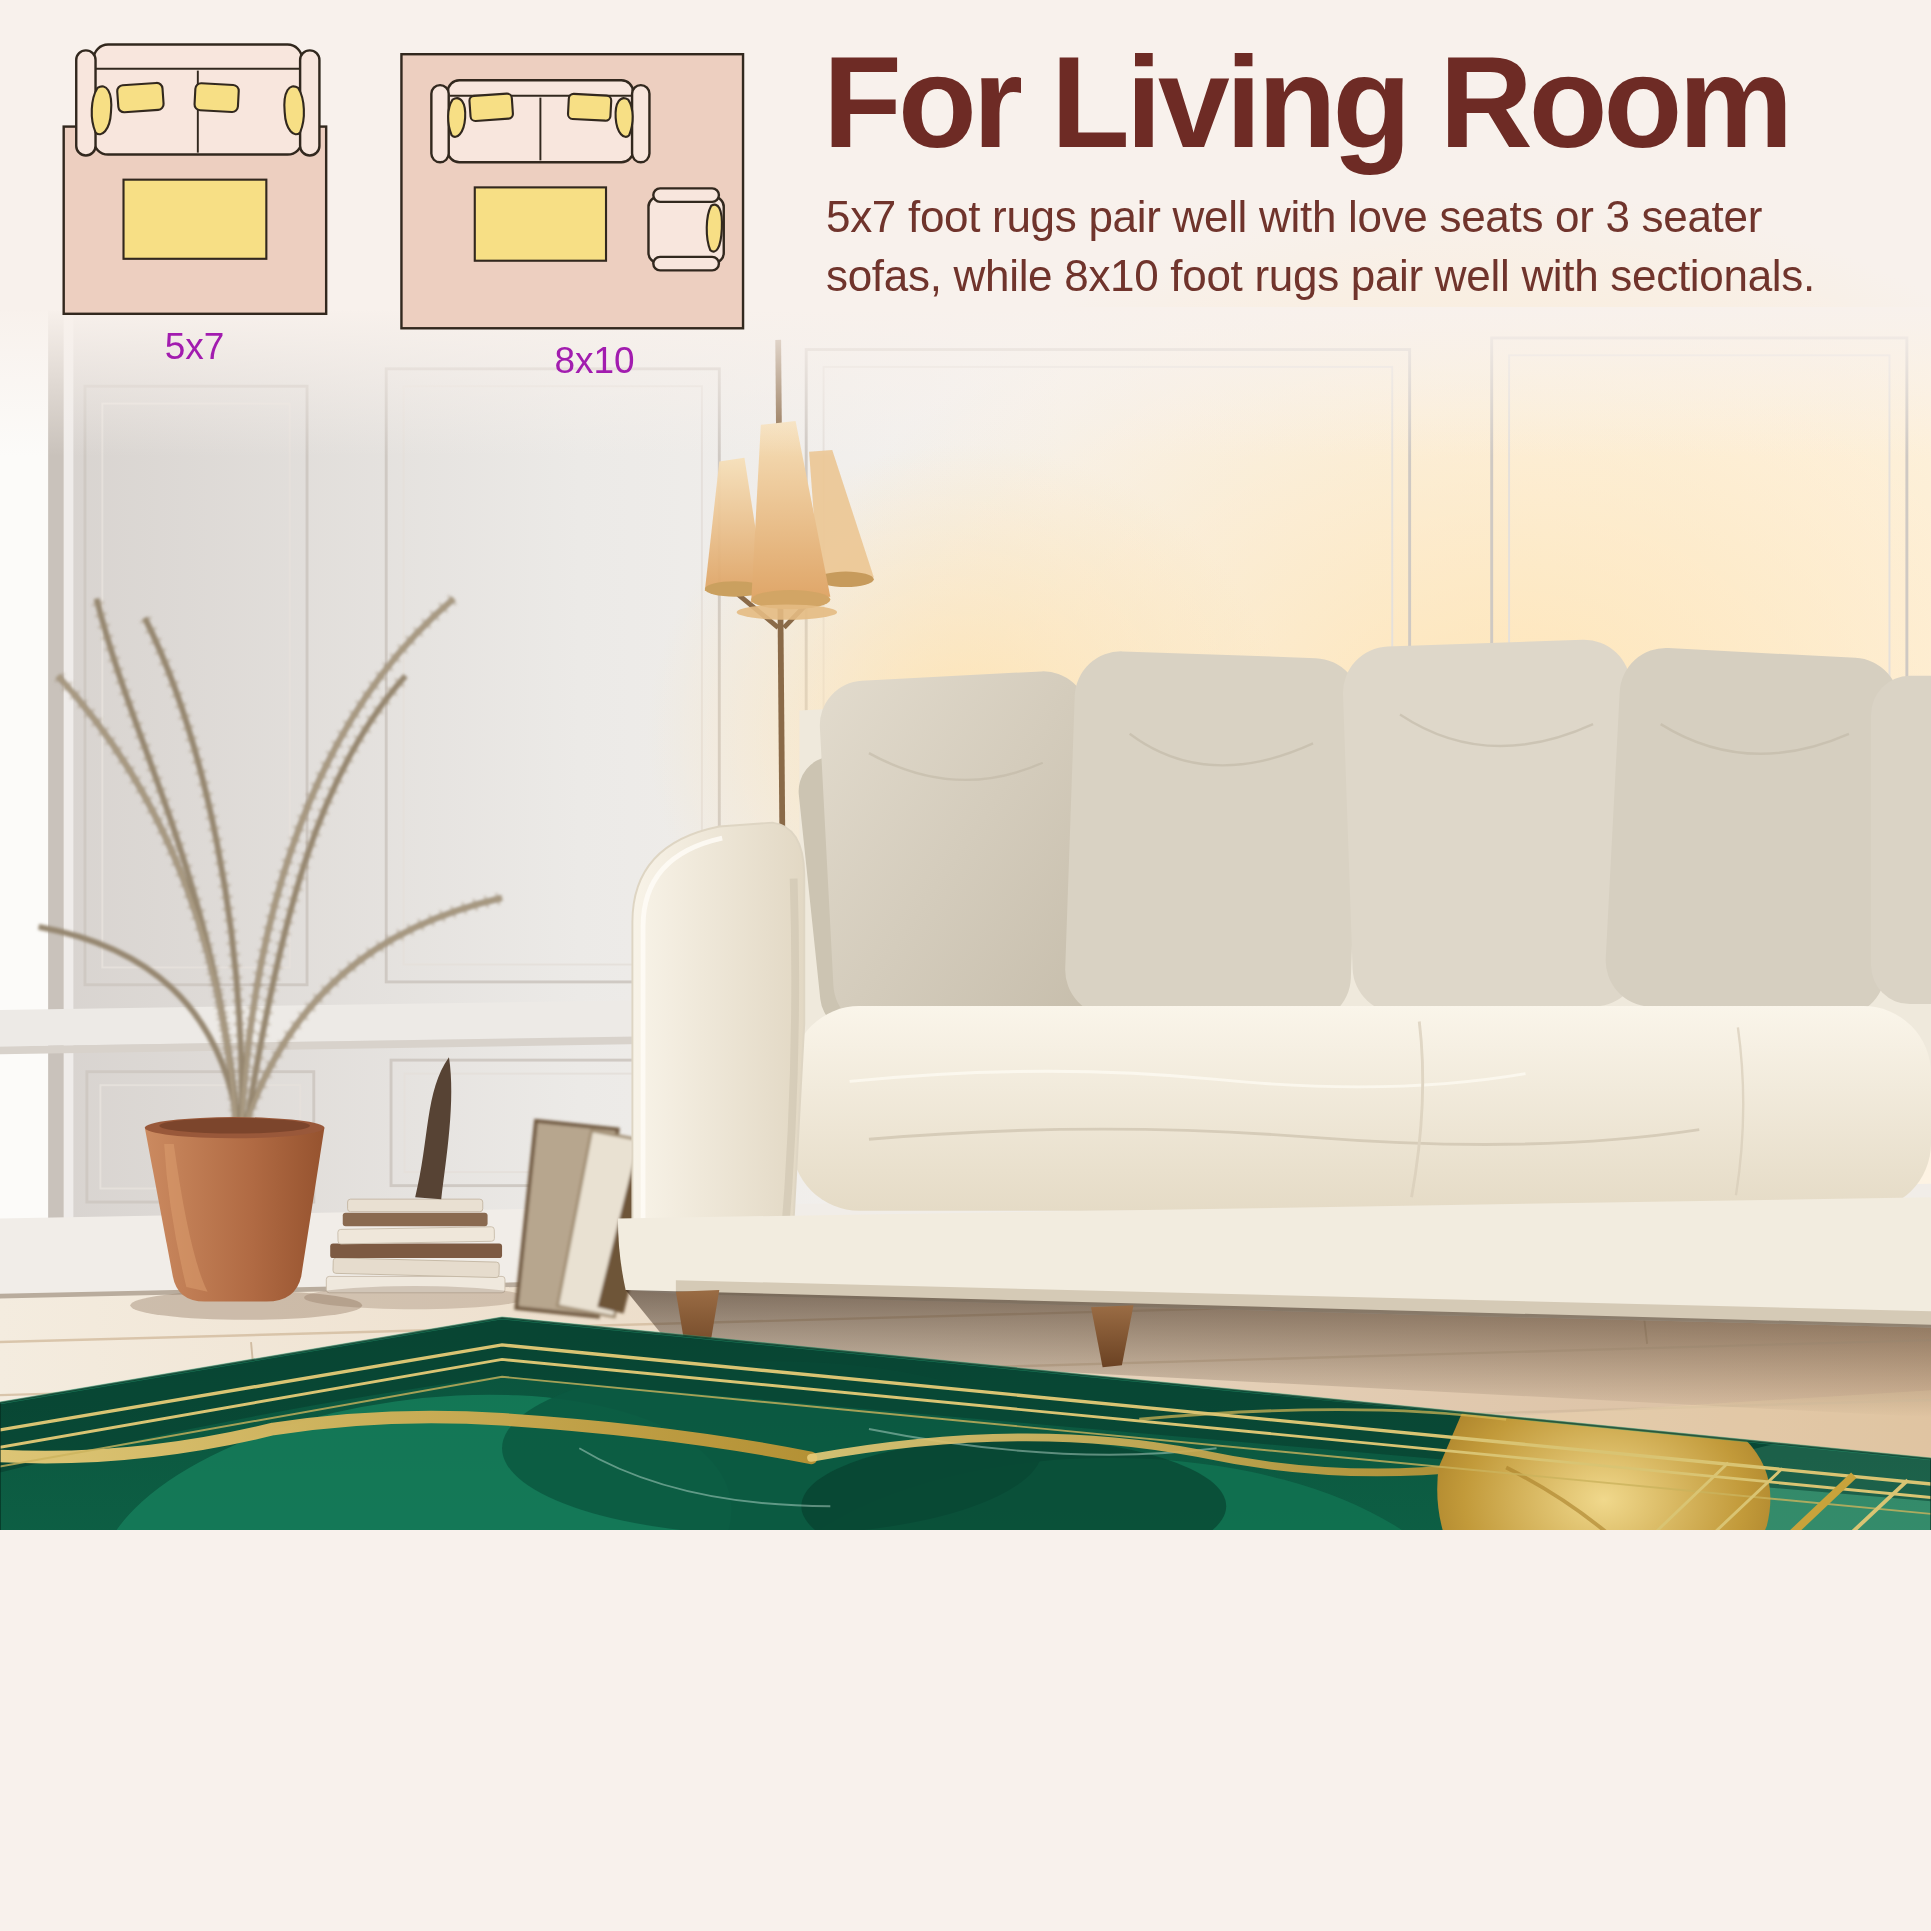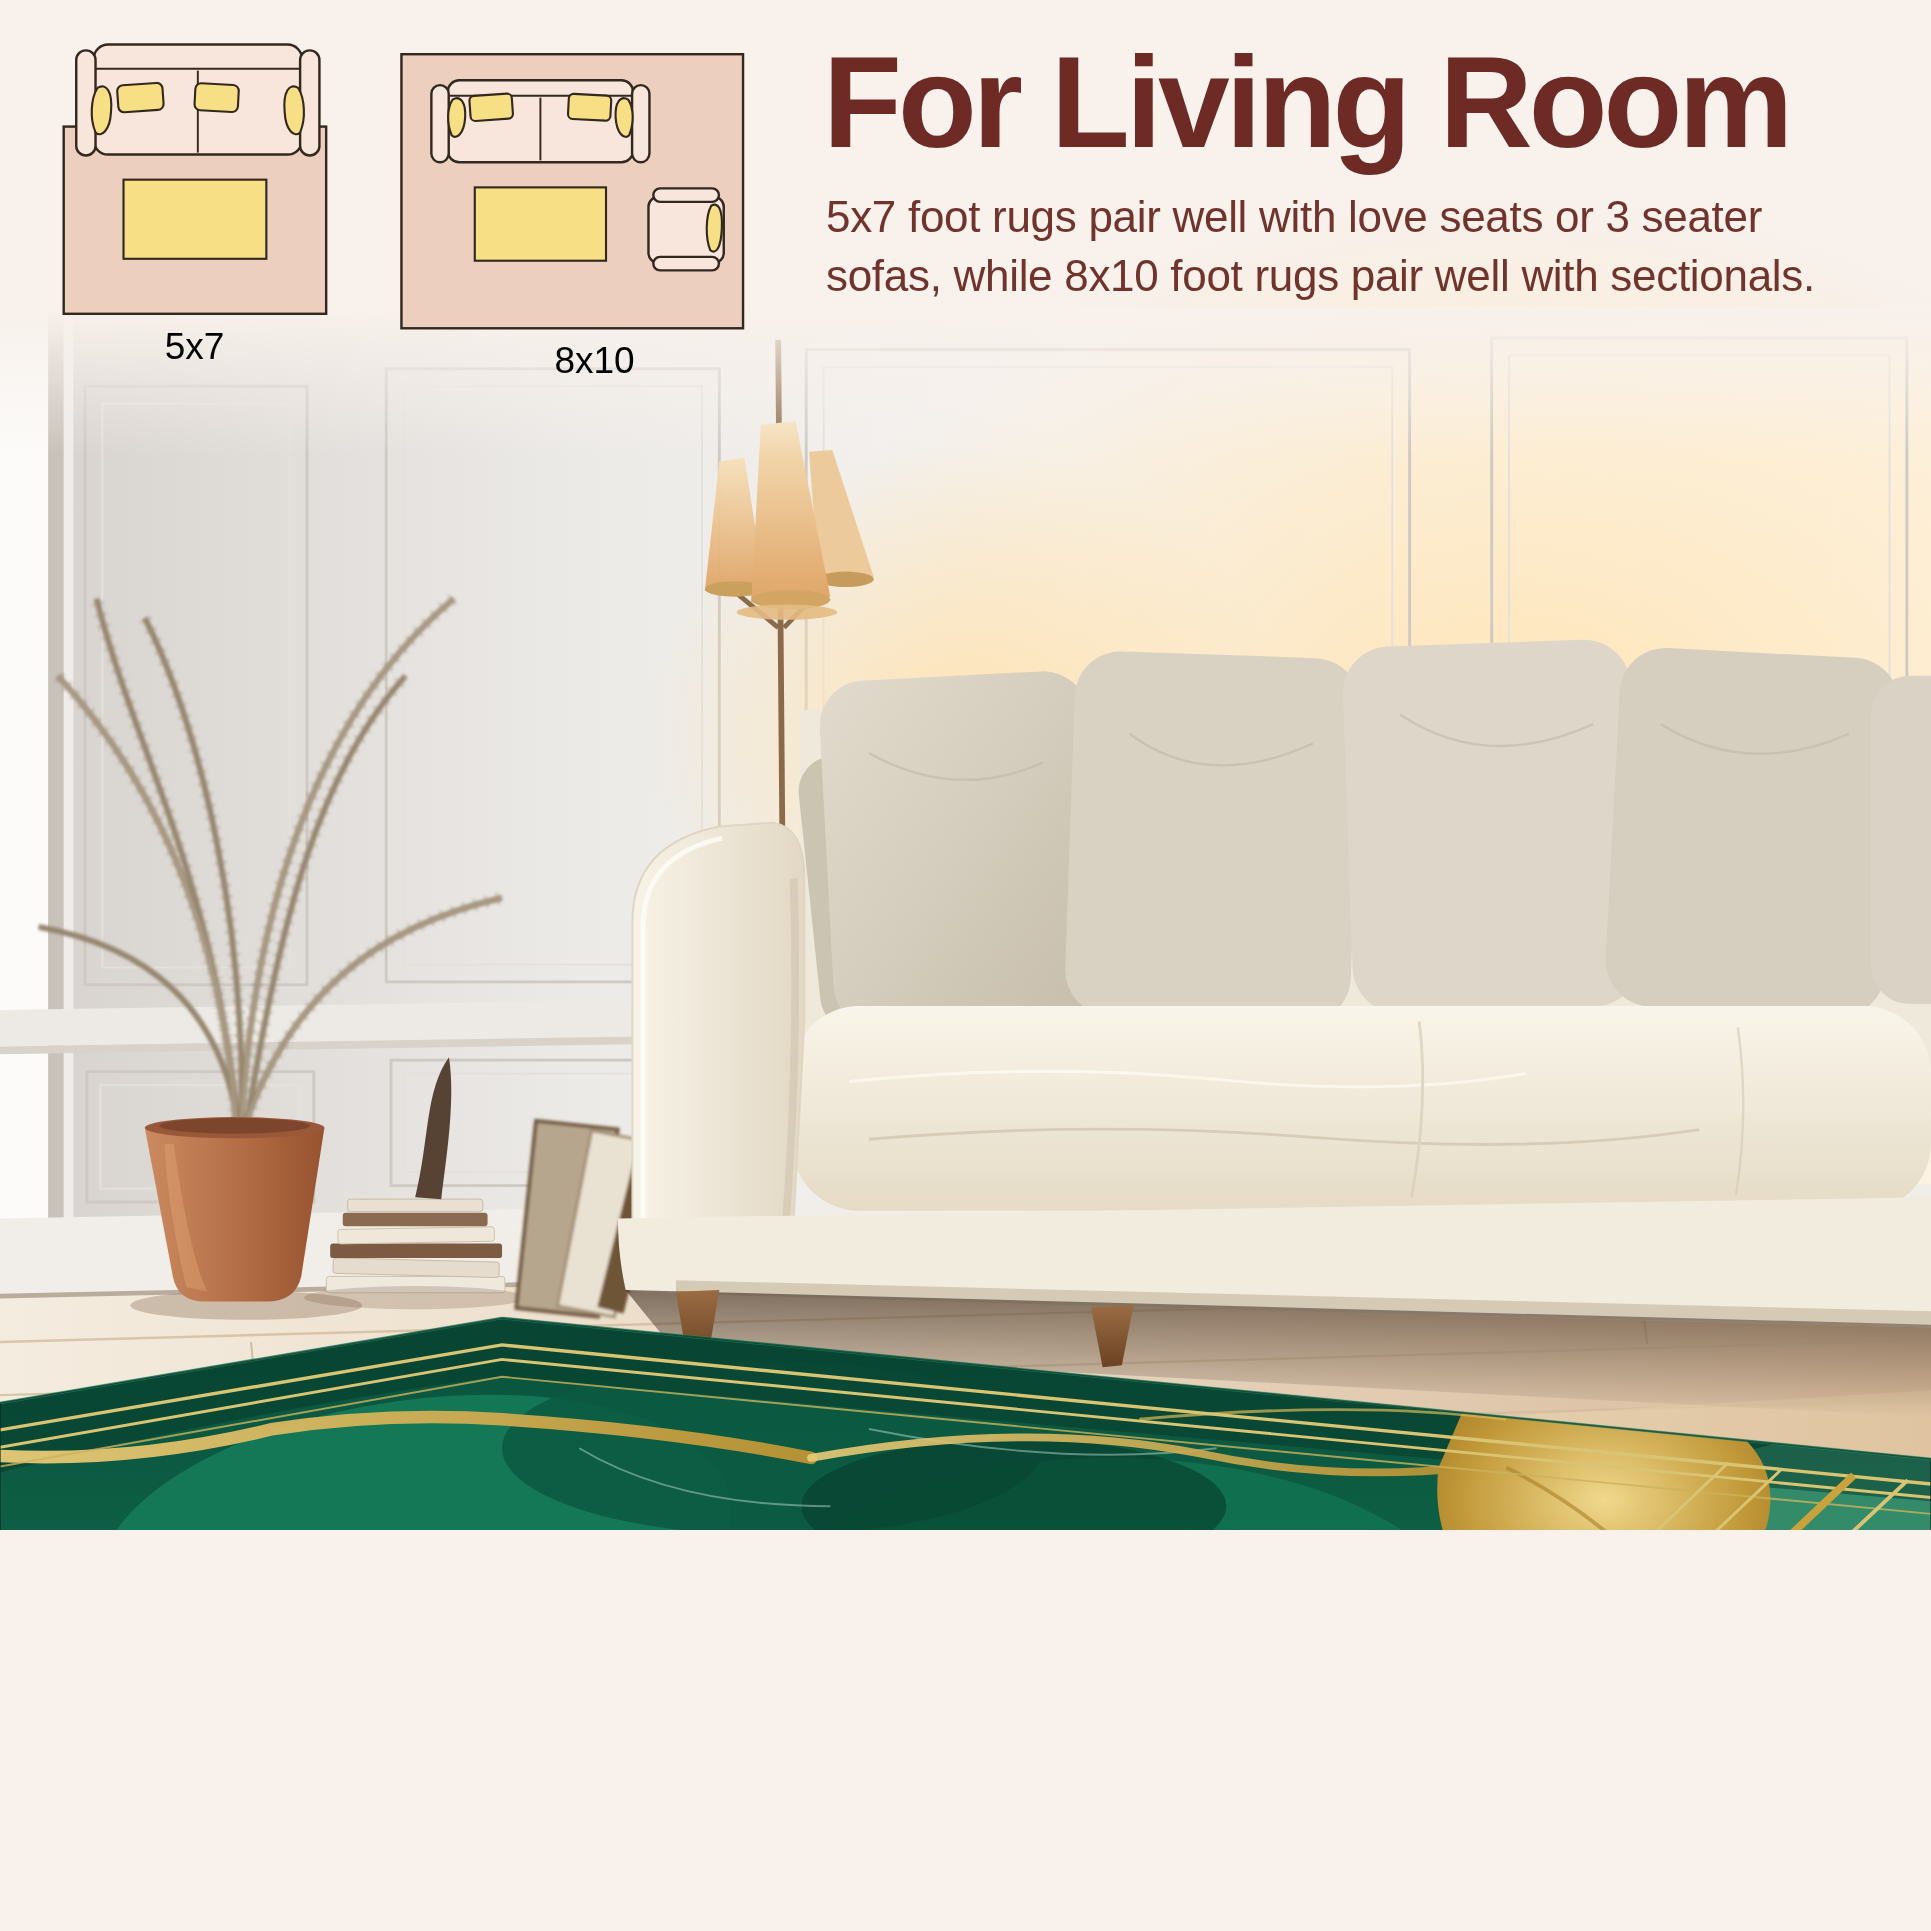--- a/index.html
+++ b/index.html
@@ -7,21 +7,21 @@
           font-family:Liberation Sans, sans-serif;}
   .scene-svg{position:absolute;left:0;top:0;z-index:1;}
   .diagram-svg{position:absolute;left:0;top:0;z-index:2;}
   .hdr-title{position:absolute;left:823px;top:35px;z-index:3;
              font-weight:bold;font-size:129px;line-height:1.05;letter-spacing:-3.9px;
              color:#6e2b25;white-space:nowrap;}
   .hdr-sub{position:absolute;left:826px;top:187px;z-index:3;width:1120px;
            font-size:44px;line-height:59px;letter-spacing:-0.3px;color:#70342c;}
   .hdr-sub div{white-space:nowrap;}
   .dia-label{position:absolute;z-index:3;width:193px;text-align:center;
-             font-size:37px;color:#000000;}
+             font-size:37px;color:#a21caf;}
   .d-rug{fill:#edcfc0;stroke:#32281e;stroke-width:2.5;}
   .d-sofa{fill:#f8e6dd;stroke:#32281e;stroke-width:2.5;}
   .d-pil{fill:#f7df85;stroke:#32281e;stroke-width:2.2;}
   .d-line{fill:none;stroke:#32281e;stroke-width:2;}
 </style>
 </head>
 <body>
 
 <div class="canvas">
 

